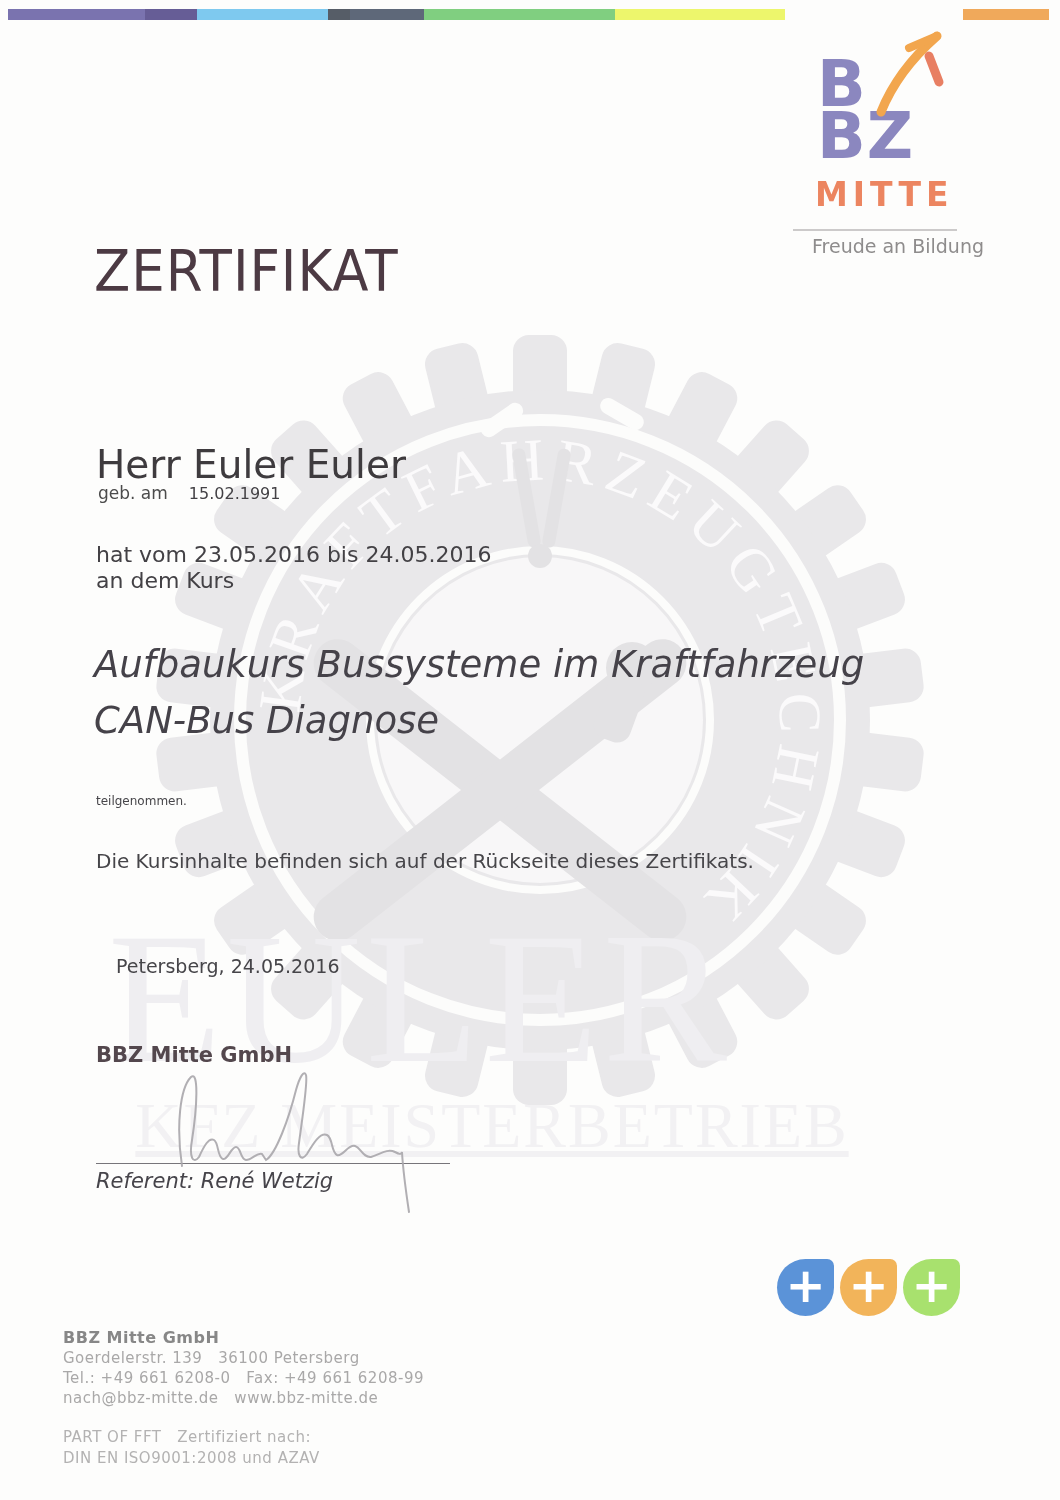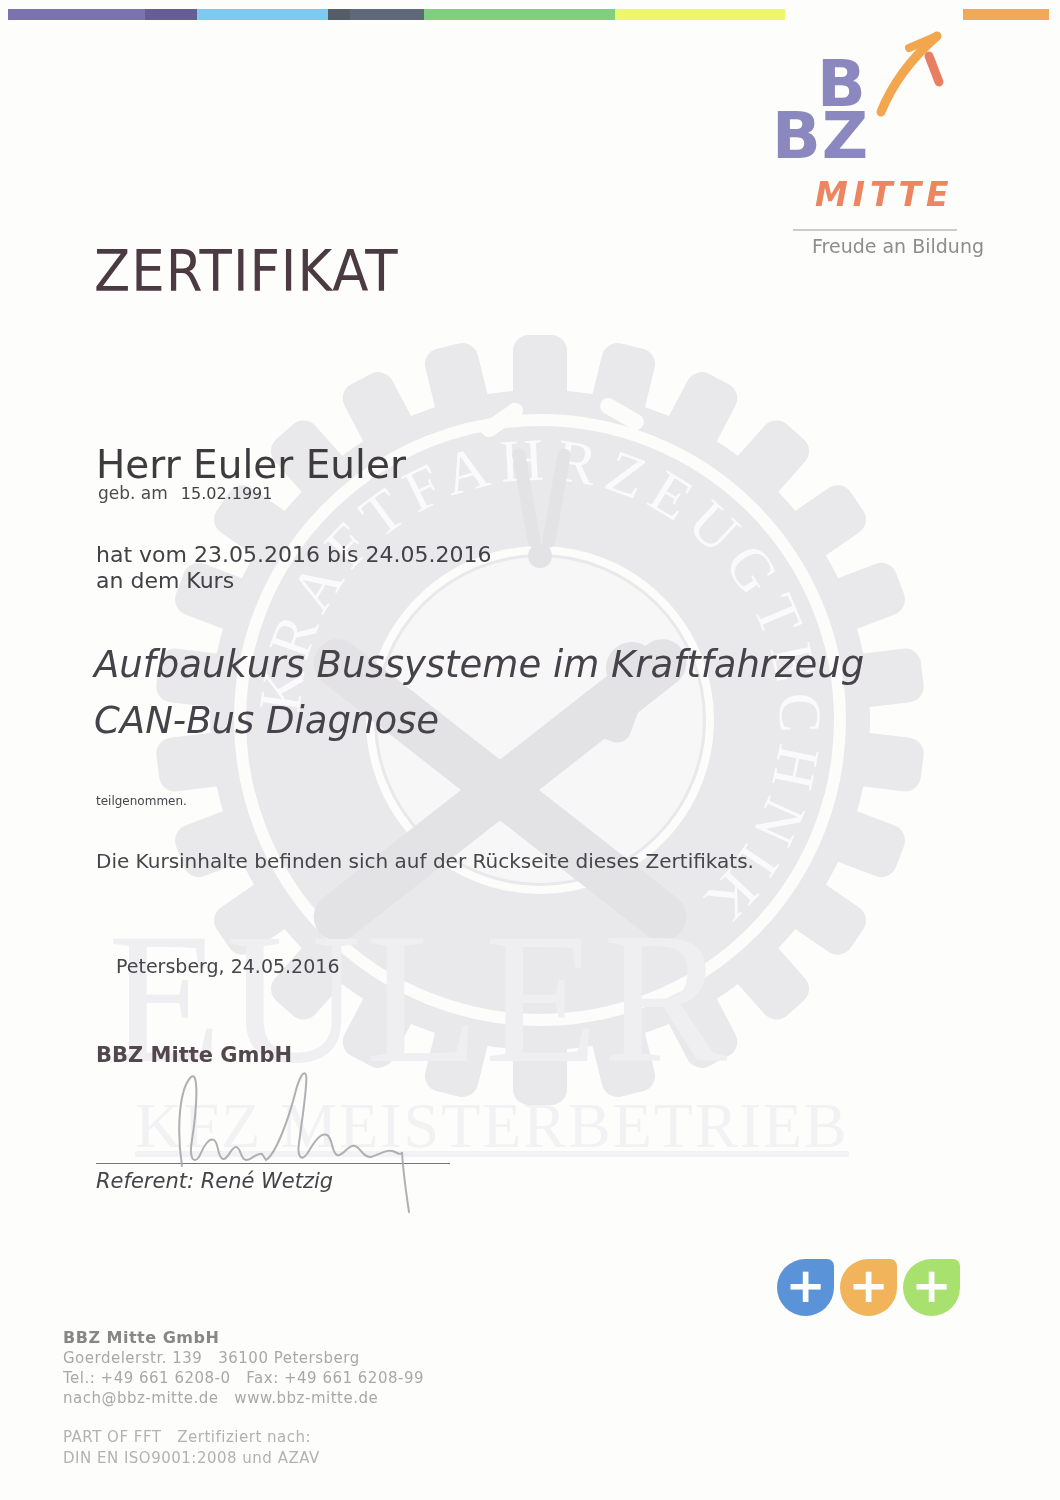--- a/index.html
+++ b/index.html
@@ -5,39 +5,39 @@
   html,body{margin:0;padding:0;background:#ffffff;}
   #page{position:relative;width:1060px;height:1500px;background:#fdfdfc;overflow:hidden;
         font-family:"DejaVu Sans","Liberation Sans",sans-serif;}
   .abs{position:absolute;}
   
   #topbar{left:0;top:0;width:1060px;height:30px;}
   .seg{position:absolute;top:9px;height:11px;}
   
   .logo-letter{font-weight:bold;color:#8b87bf;line-height:1;letter-spacing:1px;}
   #logo-b1{left:817px;top:52px;font-size:64px;}
-  #logo-b2{left:772px;top:104px;font-size:64px;}
-  #logo-mitte{left:815px;top:178px;font-size:33px;font-weight:bold;color:#ec8560;letter-spacing:5px;line-height:1;font-style:italic;}
+  #logo-b2{left:817px;top:104px;font-size:64px;}
+  #logo-mitte{left:815px;top:178px;font-size:33px;font-weight:bold;color:#ec8560;letter-spacing:5px;line-height:1;}
   #logo-divider{left:793px;top:229px;width:164px;height:2px;background:#cccaca;}
   #logo-tagline{left:812px;top:235px;font-size:19px;color:#8e8c8c;}
   
   #cert-title{left:94px;top:238px;font-size:57px;color:#4c3a43;letter-spacing:1px;
               transform:scaleX(.93);transform-origin:left top;z-index:2;}
   
   #wm-svg{left:0;top:0;z-index:0;pointer-events:none;}
   #wm-euler{left:0;top:905px;width:840px;text-align:center;z-index:0;
             font-family:"Liberation Serif","DejaVu Serif",serif;font-size:186px;line-height:1;
             letter-spacing:5px;color:#efeef1;pointer-events:none;}
   #wm-kfz{left:0;top:1094px;width:984px;text-align:center;z-index:0;
           font-family:"Liberation Serif","DejaVu Serif",serif;font-size:64px;line-height:1;
           letter-spacing:2px;color:#f2f1f3;pointer-events:none;text-decoration:underline;}
   
   .bodytext{color:#434145;z-index:2;}
   #recipient{left:96px;top:442px;font-size:39px;color:#3e3b3e;}
-  #geb-line{left:98px;top:483px;display:flex;align-items:baseline;}
+  #geb-line{left:98px;top:483px;display:flex;align-items:baseline;gap:8px;}
   #geb-label{font-size:17px;color:#4b4b4b;}
   #geb-date{font-size:16px;color:#434145;margin-left:13px;}
   #period{left:96px;top:524px;font-size:22px;margin-top:18px;}
   #course-intro{left:96px;top:568px;font-size:22px;}
   .course-title{left:94px;font-size:37px;font-style:italic;color:#454249;}
   #course1{top:643px;}
   #course2{top:699px;}
   #participation{left:96px;top:794px;font-size:12px;color:#464549;}
   #note{left:96px;top:840px;font-size:20px;color:#464549;margin-top:9px;}
   #place-date{left:96px;top:955px;font-size:19px;color:#464549;margin-left:20px;}

